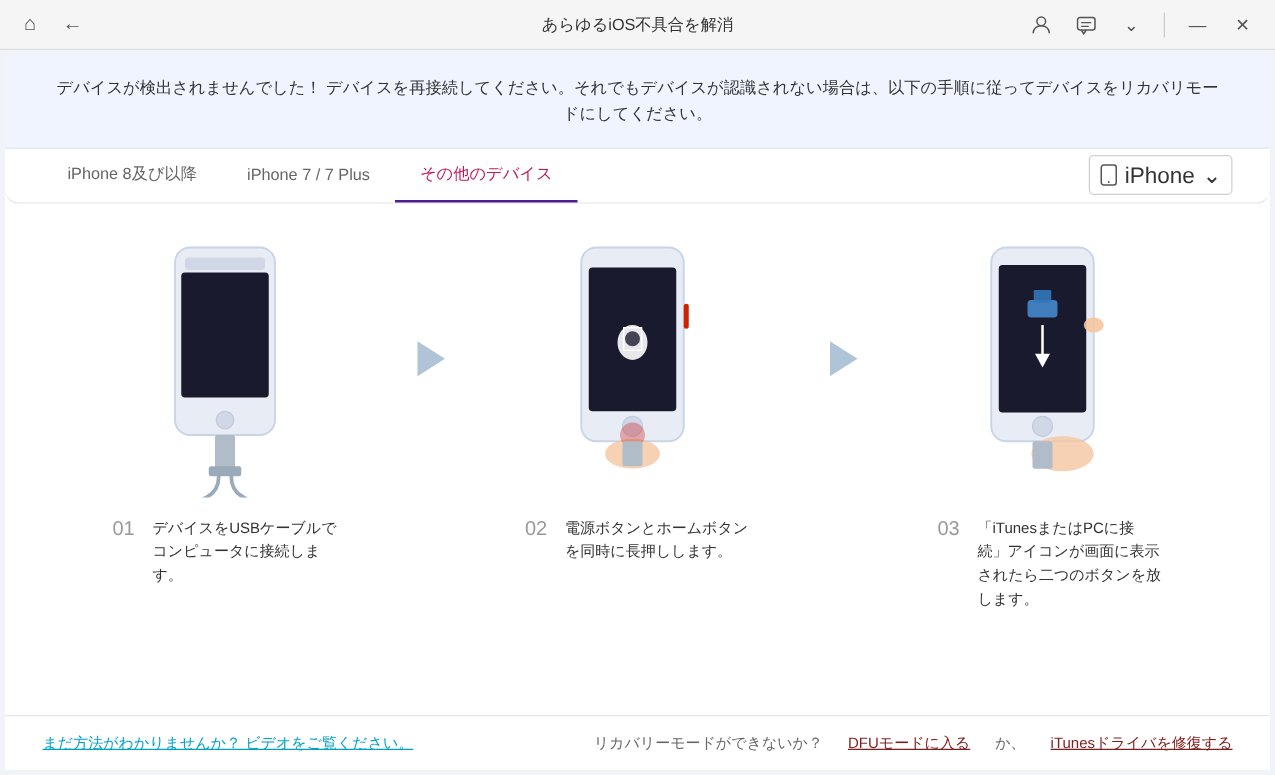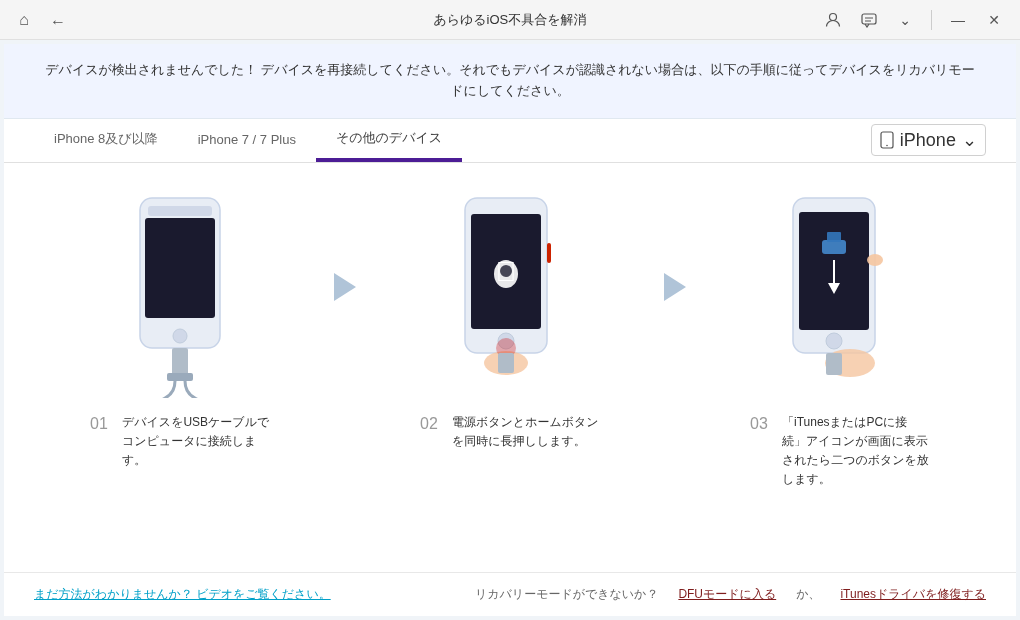--- a/index.html
+++ b/index.html
@@ -83,35 +83,36 @@
       flex-shrink: 0;
     }
     .tabs-row {
       display: flex;
       align-items: center;
       border-bottom: 1px solid #e0e0e0;
       padding: 16px 30px;
       flex-shrink: 0;
       position: relative;
       height: 44px;
+      border-radius: 11px;
     }
     .tab {
       padding: 0 20px;
       height: 44px;
       display: flex;
       align-items: center;
       font-size: 13px;
       color: #666;
       cursor: pointer;
       border-bottom: 2px solid transparent;
       white-space: nowrap;
     }
     .tab.active {
-      color: #404040;
-      border-bottom: 4px solid #4c1d95;
+      color: #be185d;
+      border-bottom: 2px solid #4c1d95;
     }
     .device-selector {
       margin-left: auto;
       display: flex;
       align-items: center;
       gap: 6px;
       font-size: 18px;
       color: #333;
       cursor: pointer;
       padding: 4px 8px;

